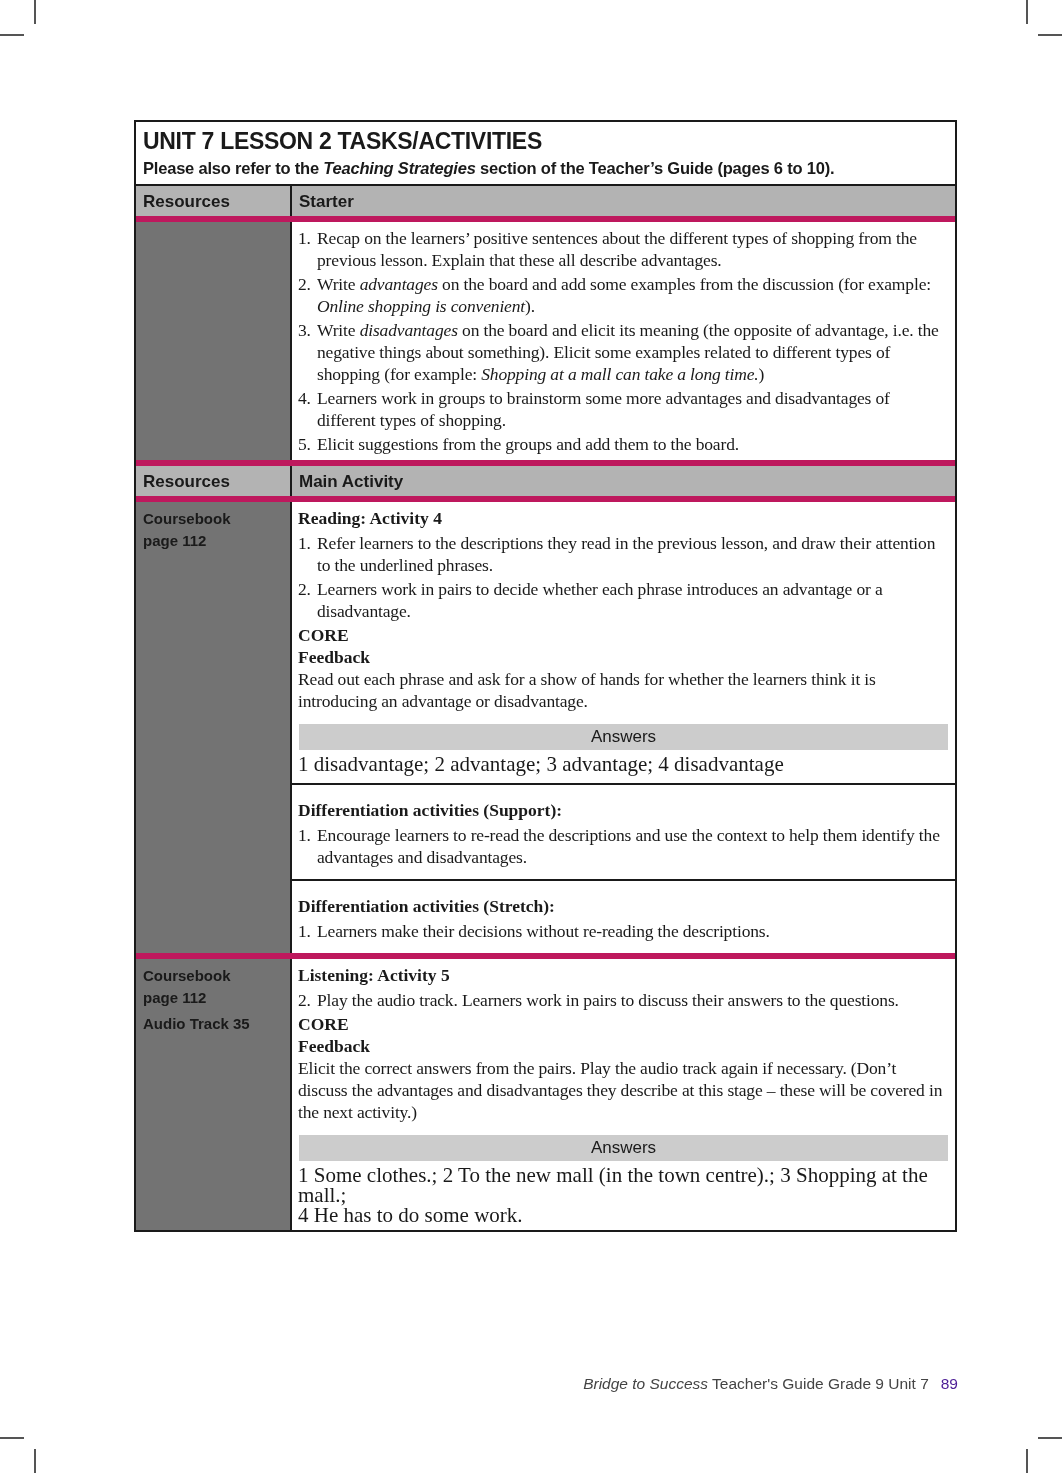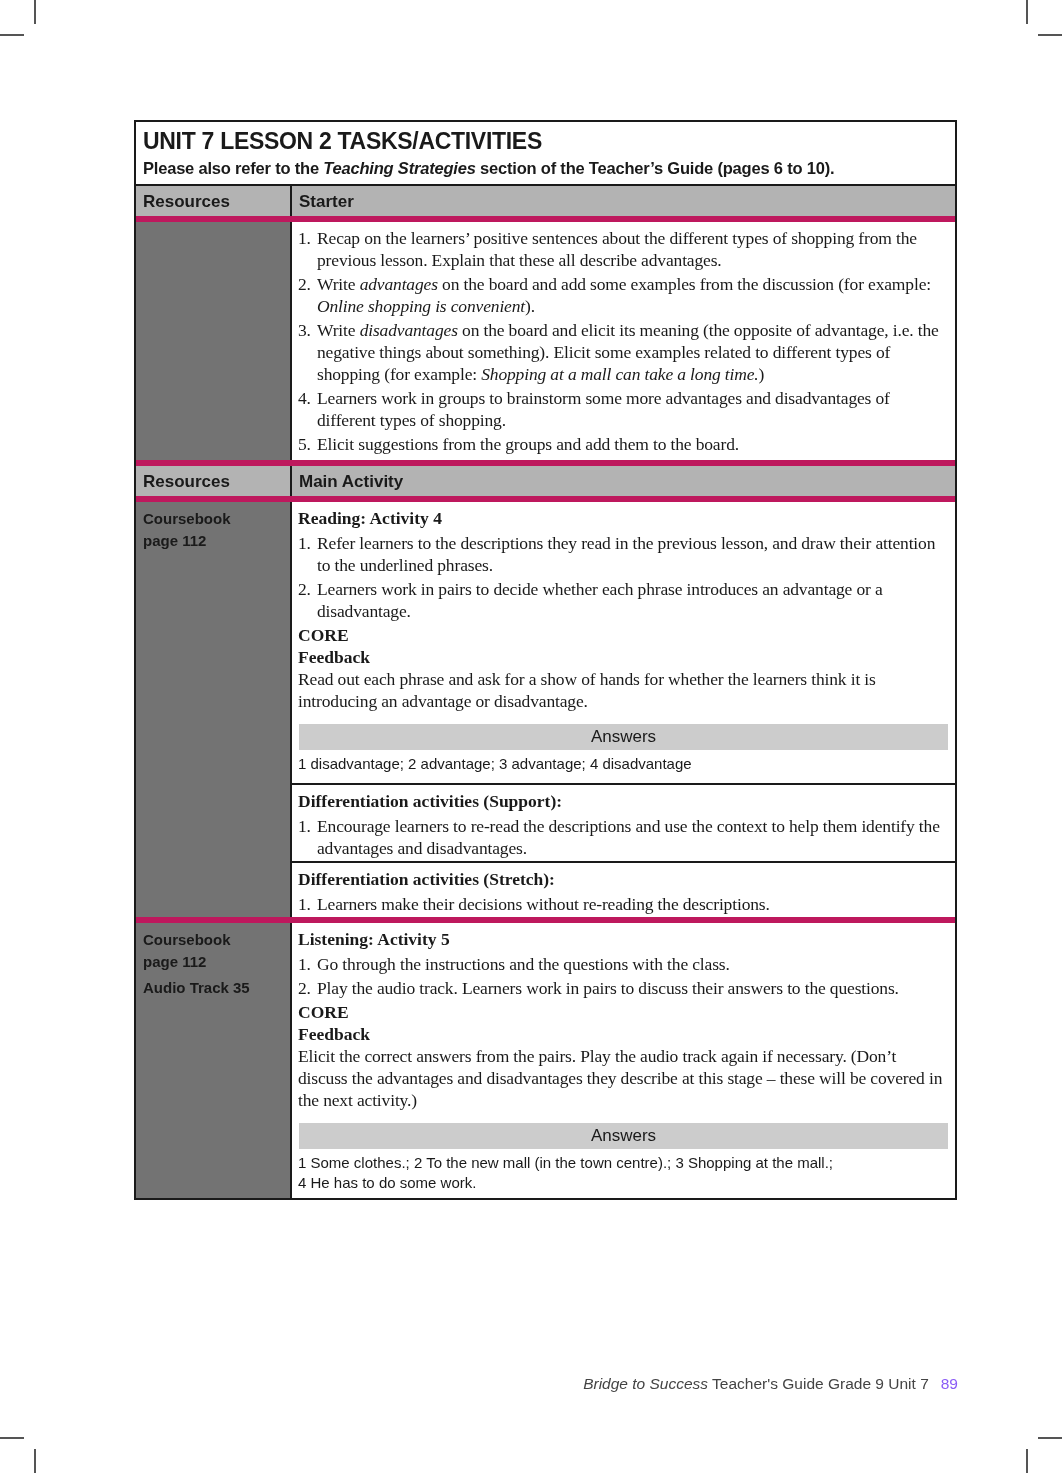--- a/index.html
+++ b/index.html
@@ -32,31 +32,31 @@
   .res-line.gap { margin-top: 4px; }
 
   .serif { font-family: "Liberation Serif", serif; font-size: 17.5px; line-height: 22px; letter-spacing: -0.15px; }
   ol.steps { list-style: none; }
   ol.steps li { padding-left: 19px; text-indent: -19px; margin-bottom: 2px; }
   ol.steps li .num { display: inline-block; width: 19px; text-indent: 0; }
   .bold-serif { font-family: "Liberation Serif", serif; font-weight: bold; font-size: 17.5px; line-height: 22px; }
   .sec-title { margin: 5px 0 3px; }
 
   .answers-bar { background: #cccccc; font-family: "Liberation Sans", sans-serif; font-size: 17px; line-height: 26px; padding: 0 10px; margin: 12px 1px 4px 1px; text-align: center; }
-  .answers-text { font-family: Liberation Sans, sans-serif; font-size: 15px; line-height: 20px; padding-bottom: 5px; }
+  .answers-text { font-family: Liberation Serif, serif; font-size: 21px; line-height: 20px; padding-bottom: 5px; }
 
-  .subrow + .subrow { border-top: 2px solid #1a1a1a; margin: 0 -6px; padding: 0 6px; }
+  .subrow + .subrow { border-top: 2px solid #1a1a1a; margin: 0 -6px; padding: 9px 6px; }
   .subrow { padding-bottom: 4px; }
 
   .footer {
     position: absolute; left: 570px; top: 1375px; width: 388px;
     font-family: "Liberation Sans", sans-serif; font-size: 15.5px; color: #444; text-align: right; white-space: nowrap;
   }
   .footer em { font-style: italic; }
-  .footer .page-num { color: #8b5cf6; margin-left: 12px; }
+  .footer .page-num { color: #4c1d95; margin-left: 12px; }
 </style>
 </head>
 <body>
 
 <div class="crop v" style="left:34px;top:0;"></div>
 <div class="crop h" style="left:0;top:34px;"></div>
 <div class="crop v" style="left:1026px;top:0;"></div>
 <div class="crop h" style="left:1038px;top:34px;"></div>
 <div class="crop h" style="left:0;top:1437px;"></div>
 <div class="crop v" style="left:34px;top:1449px;"></div>
@@ -127,21 +127,20 @@
 
   <div class="row">
     <div class="col-res">
       <div class="res-line">Coursebook</div>
       <div class="res-line">page 112</div>
       <div class="res-line gap">Audio Track 35</div>
     </div>
     <div class="col-main">
       <div class="bold-serif sec-title">Listening: Activity 5</div>
       <ol class="steps serif">
-        <li><span class="num">1.</span><span>Go through the instructions and the questions with the class.</span></li>
         <li><span class="num">2.</span><span>Play the audio track. Learners work in pairs to discuss their answers to the questions.</span></li>
       </ol>
       <div class="bold-serif">CORE</div>
       <div class="bold-serif">Feedback</div>
       <div class="serif">Elicit the correct answers from the pairs. Play the audio track again if  necessary. (Don’t discuss the advantages and disadvantages they describe at this stage – these will be covered in the next activity.)</div>
       <div class="answers-bar">Answers</div>
       <div class="answers-text">
         <div>1 Some clothes.; 2 To the new mall (in the town centre).; 3 Shopping at the mall.;</div>
         <div>4 He has to do some work.</div>
       </div>

